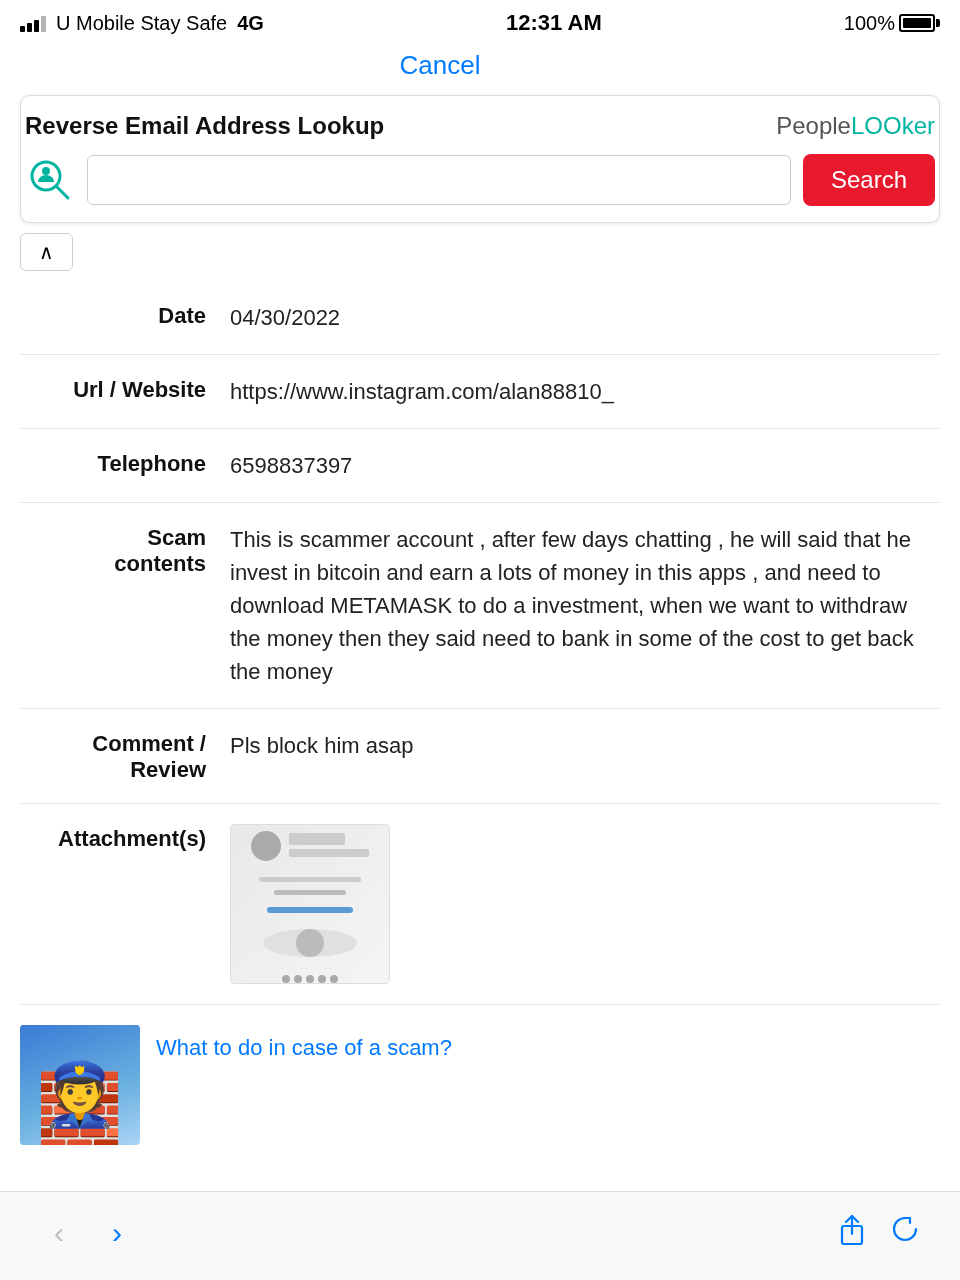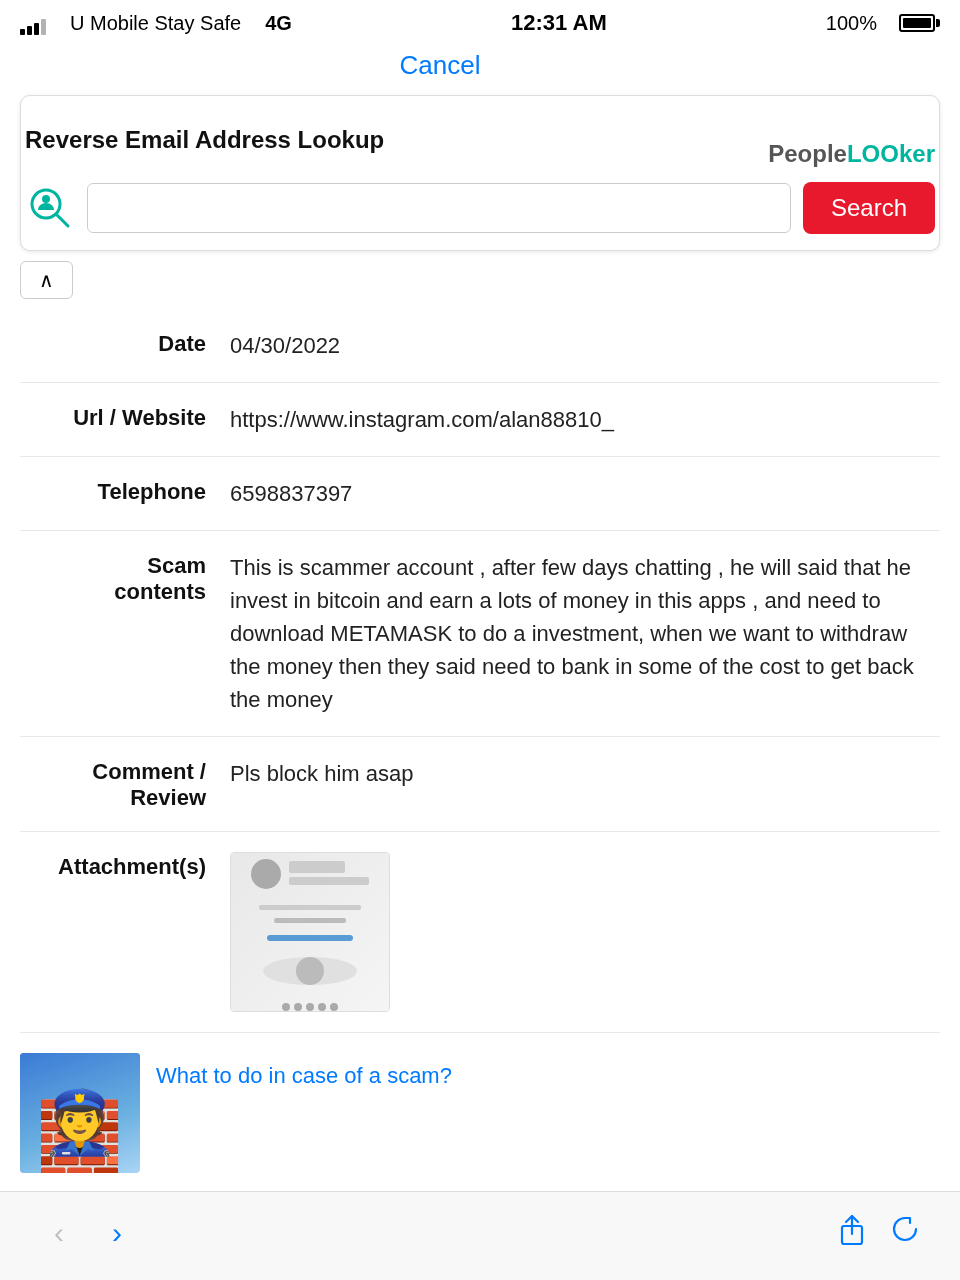--- a/index.html
+++ b/index.html
@@ -15,22 +15,22 @@
     
     .status-bar {
       display: flex;
       justify-content: space-between;
       align-items: center;
       padding: 10px 20px 6px;
       background: #fff;
     }
     .status-left {
       display: flex;
-      align-items: flex-end;
-      gap: 24px;
+      align-items: center;
+      gap: 10px;
       font-size: 22px;
       font-weight: 600;
     }
     .signal-bars {
       display: flex;
       align-items: flex-end;
       gap: 2px;
       height: 18px;
     }
     .signal-bars span {
@@ -41,21 +41,21 @@
     .signal-bars span:nth-child(1) { height: 6px; }
     .signal-bars span:nth-child(2) { height: 9px; }
     .signal-bars span:nth-child(3) { height: 12px; }
     .signal-bars span:nth-child(4) { height: 16px; opacity: 0.3; }
     .carrier-text { font-size: 20px; font-weight: 500; }
     .network-type { font-size: 20px; font-weight: 600; }
     .status-center { font-size: 22px; font-weight: 600; }
     .status-right {
       display: flex;
       align-items: center;
-      gap: 22px;
+      gap: 4px;
       font-size: 20px;
       font-weight: 500;
       justify-content: space-between;
     }
     .battery-icon {
       display: flex;
       align-items: center;
     }
     .battery-body {
       width: 36px;
@@ -117,22 +117,21 @@
       align-items: center;
       margin-bottom: 14px;
     }
     .banner-title {
       font-size: 24px;
       font-weight: 700;
       color: #111;
     }
     .people-looker-logo {
       font-size: 24px;
-      font-weight: 700;
-      margin-top: 28px;
+      font-weight: 400;
     }
     .people-text { color: #555; }
     .looker-text { color: #00B5A0; }
     .banner-search {
       display: flex;
       align-items: center;
       gap: 12px;
     }
     .search-icon-wrap {
       width: 50px;

